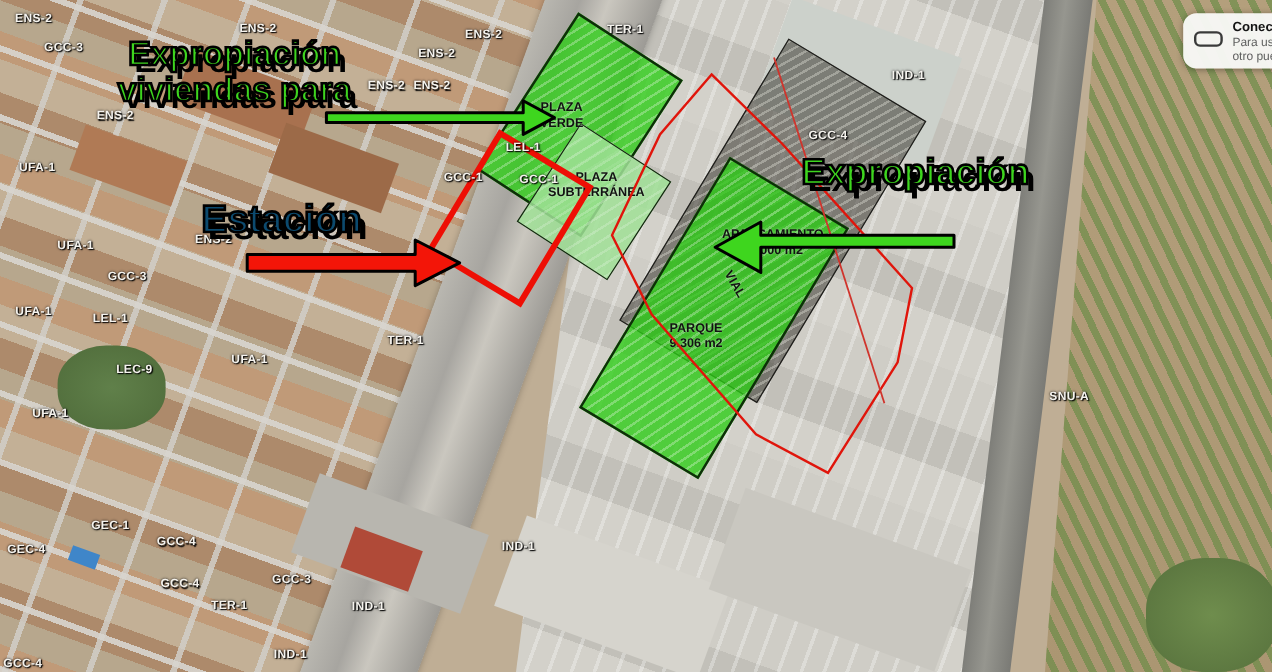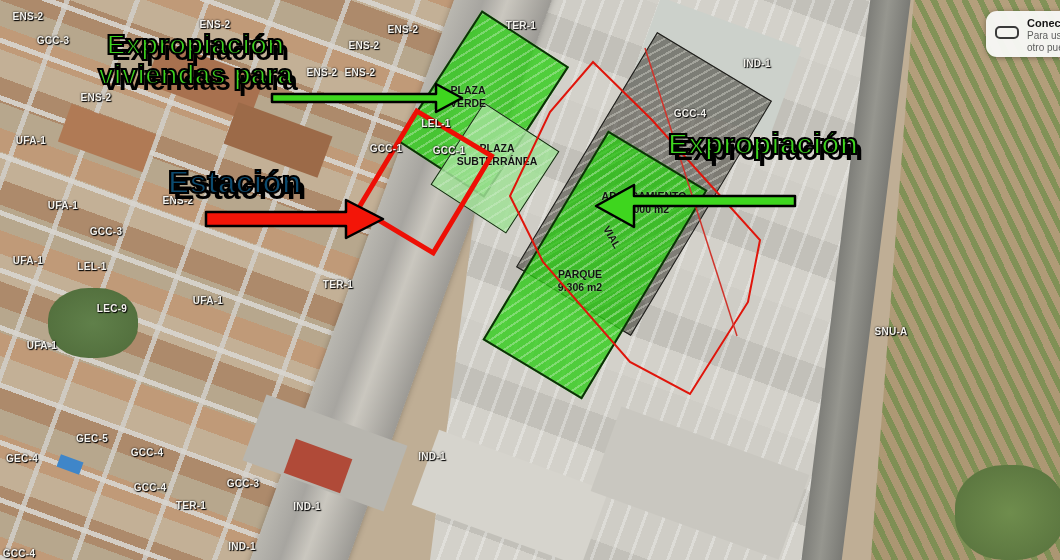--- a/index.html
+++ b/index.html
@@ -182,21 +182,21 @@
       <div class="zone-label" style="left: 215px; top: 24px;">ENS-2</div>
       <div class="zone-label" style="left: 322px; top: 72px;">ENS-2</div>
       <div class="zone-label" style="left: 360px; top: 72px;">ENS-2</div>
       <div class="zone-label" style="left: 403px; top: 29px;">ENS-2</div>
       <div class="zone-label" style="left: 364px; top: 45px;">ENS-2</div>
       <div class="zone-label" style="left: 521px; top: 25px;">TER-1</div>
       <div class="zone-label" style="left: 338px; top: 284px;">TER-1</div>
       <div class="zone-label" style="left: 386px; top: 148px;">GCC-1</div>
       <div class="zone-label" style="left: 449px; top: 150px;">GCC-1</div>
       <div class="zone-label" style="left: 436px; top: 123px;">LEL-1</div>
-      <div class="zone-label" style="left: 92px; top: 438px;">GEC-5</div>
+      <div class="zone-label" style="left: 92px; top: 438px;">GEC-1</div>
       <div class="zone-label" style="left: 22px; top: 458px; text-align: center;">GEC-4</div>
       <div class="zone-label" style="left: 147px; top: 452px;">GCC-4</div>
       <div class="zone-label" style="left: 150px; top: 487px;">GCC-4</div>
       <div class="zone-label" style="left: 191px; top: 505px;">TER-1</div>
       <div class="zone-label" style="left: 243px; top: 483px;">GCC-3</div>
       <div class="zone-label" style="left: 242px; top: 546px;">IND-1</div>
       <div class="zone-label" style="left: 19px; top: 553px;">GCC-4</div>
       <div class="zone-label" style="left: 307px; top: 506px;">IND-1</div>
       <div class="zone-label" style="left: 432px; top: 456px;">IND-1</div>
       <div class="zone-label" style="left: 757px; top: 63px;">IND-1</div>

